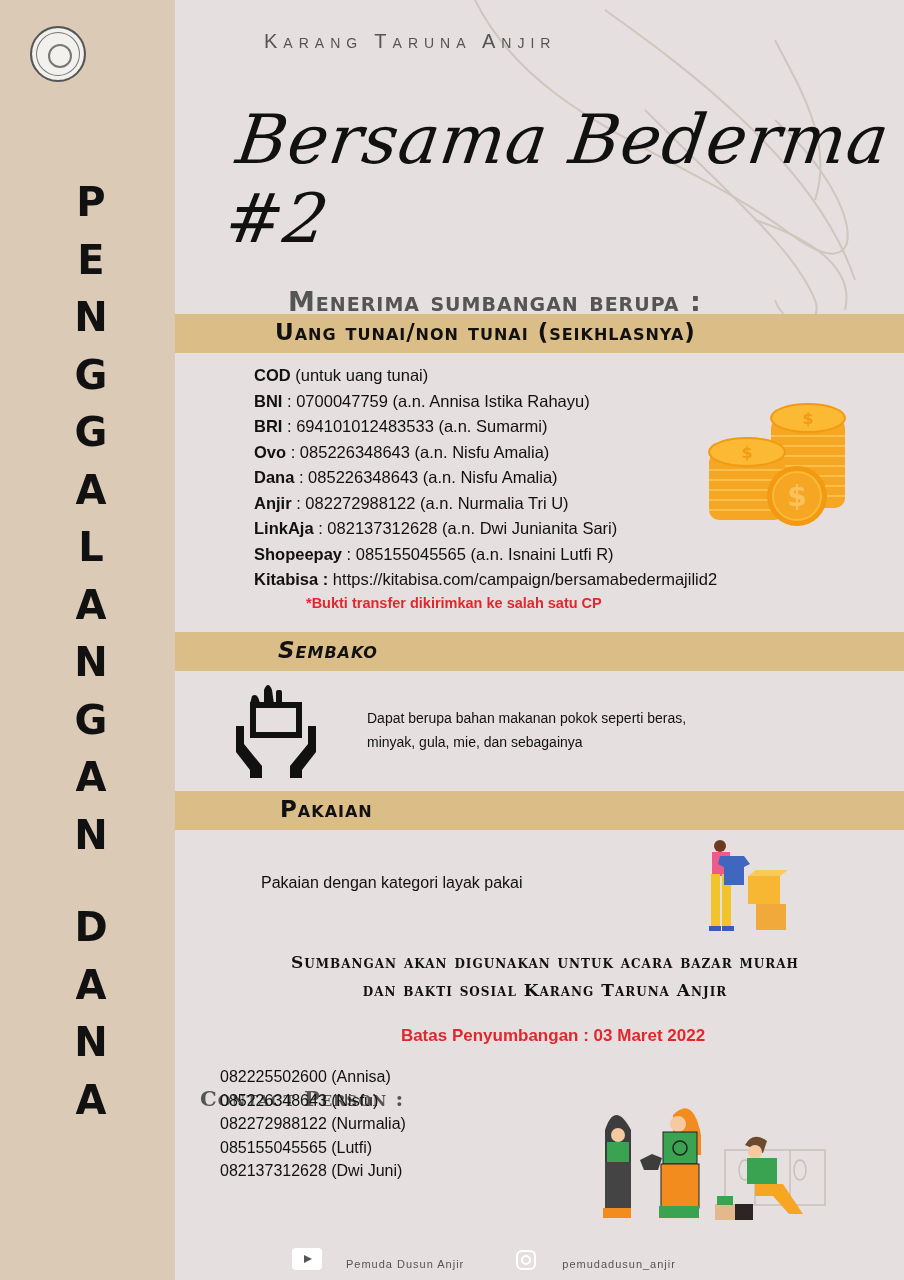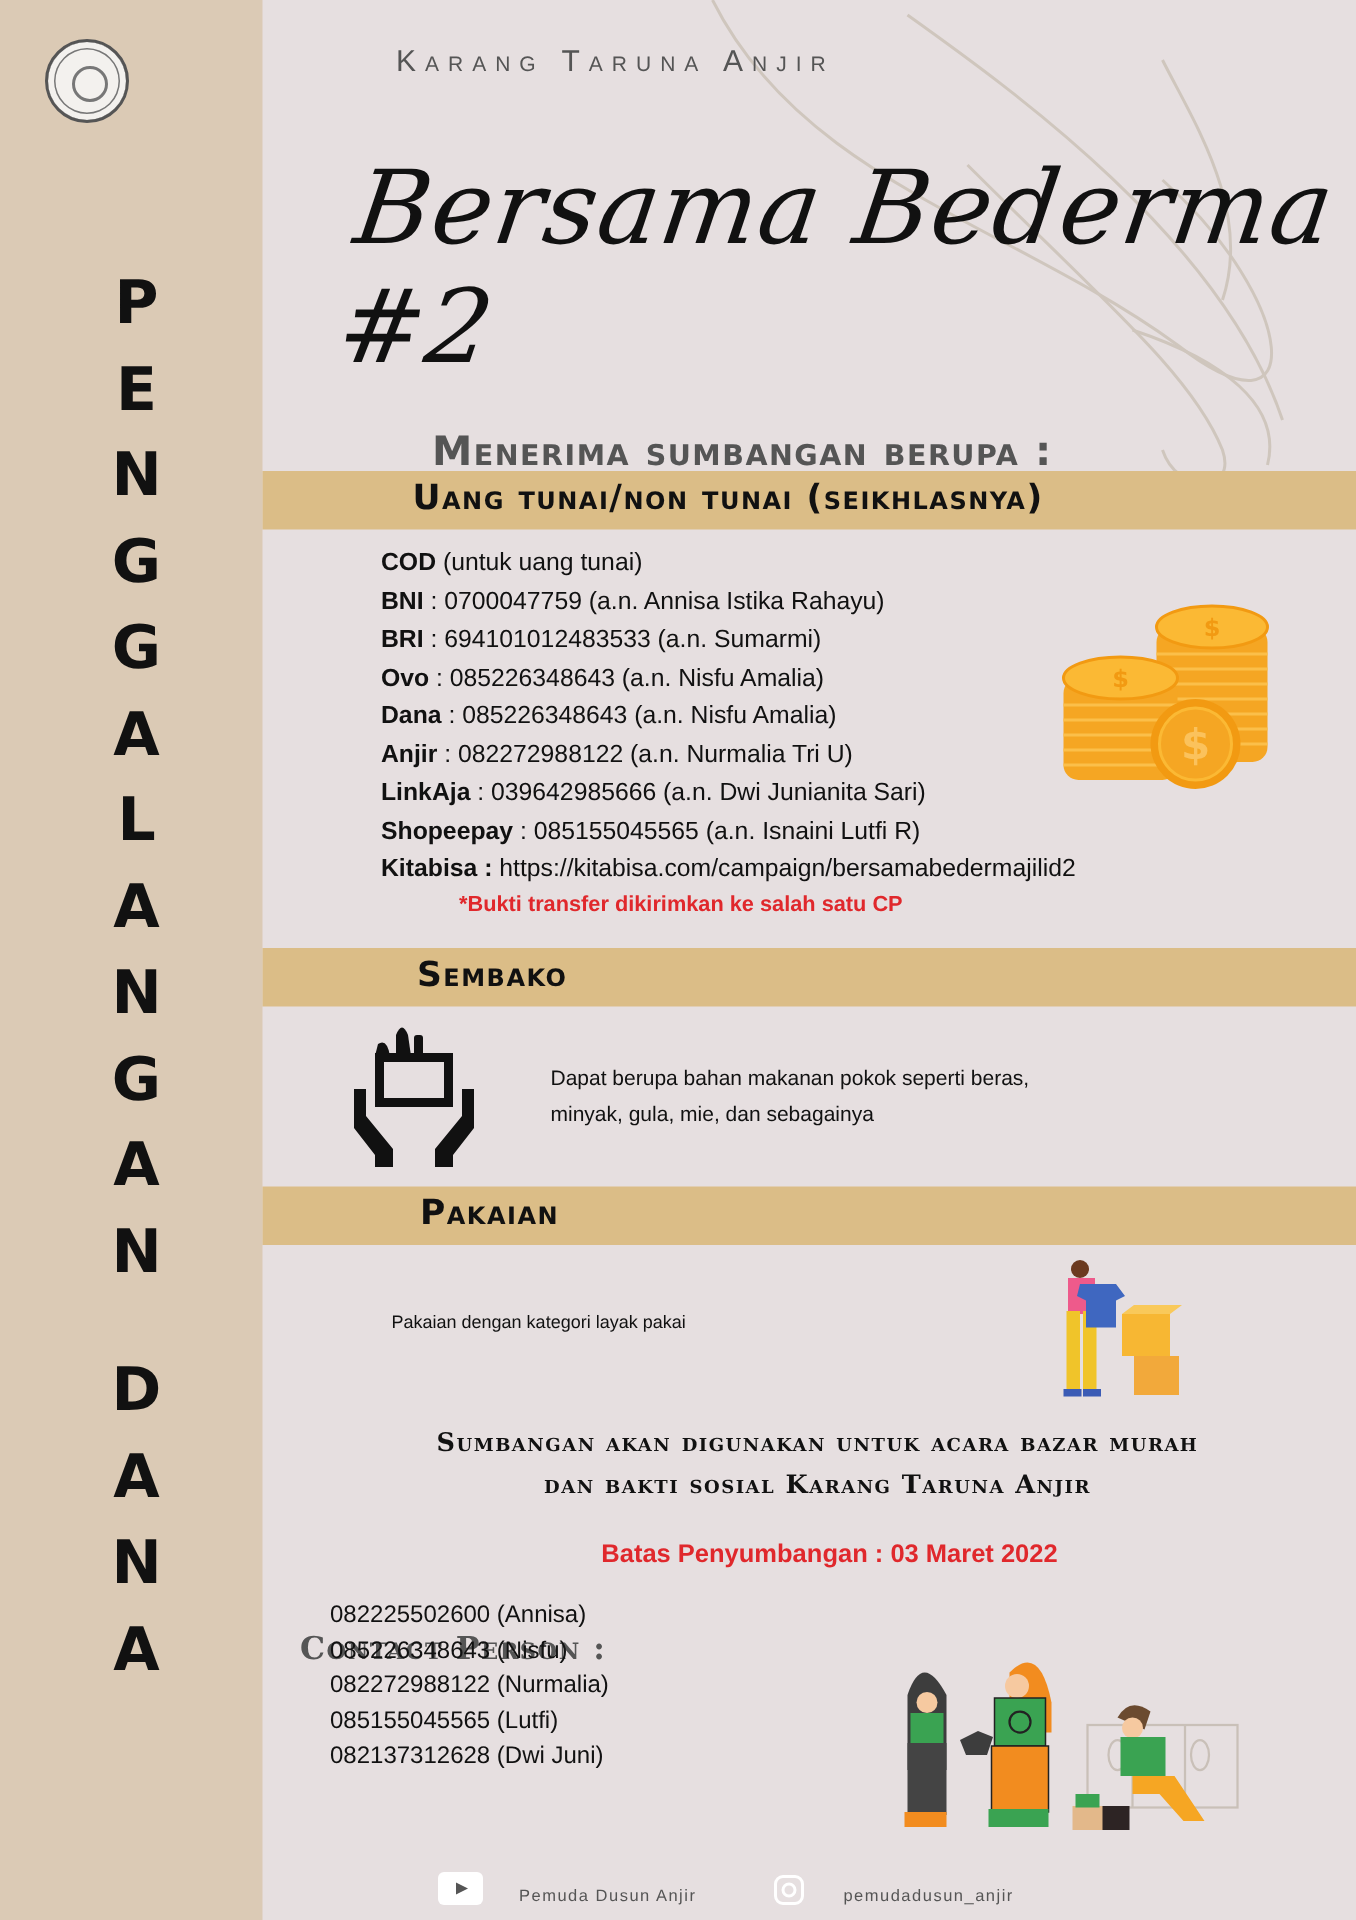--- a/index.html
+++ b/index.html
@@ -56,21 +56,21 @@
     font-size: 23px; font-variant: small-caps; color: #111; letter-spacing: 1px; margin-left: 48px;
   }
   .pay-list { position: absolute; left: 254px; top: 363px; font-size: 16.5px; line-height: 25.5px; }
   .pay-list .row b { font-weight: bold; }
   .note-red {
     position: absolute; left: 306px; top: 595px; color: #e0282c; font-weight: bold; font-size: 14.5px;
   }
   .coins { position: absolute; left: 705px; top: 400px; width: 145px; height: 130px; }
   .sembako-icon { position: absolute; left: 234px; top: 680px; width: 84px; height: 98px; }
   .sembako-text { position: absolute; left: 367px; top: 706px; font-size: 14px; line-height: 24px; width: 460px; }
-  .pakaian-text { position: absolute; left: 261px; top: 874px; font-size: 12px; }
+  .pakaian-text { position: absolute; left: 261px; top: 874px; font-size: 16px; }
   .person-boxes { position: absolute; left: 700px; top: 836px; width: 96px; height: 100px; }
   .usage {
     position: absolute; left: 220px; top: 948px; width: 650px; text-align: center;
     font-family: "DejaVu Serif", serif; font-weight: bold; font-variant: small-caps;
     font-size: 17px; line-height: 28px; letter-spacing: 1px;
   }
   .deadline {
     position: absolute; left: 220px; top: 1026px; width: 666px; text-align: center;
     color: #e0282c; font-weight: bold; font-size: 17px;
   }
@@ -131,21 +131,21 @@
 <div class="band" style="top:314px;"></div>
 <div class="band-title" style="left:227px; top:319px;">Uang tunai/non tunai (seikhlasnya)</div>
 
 <div class="pay-list">
   <div class="row"><b>COD</b><span> (untuk uang tunai)</span></div>
   <div class="row"><b>BNI</b><span> : 0700047759 (a.n. Annisa Istika Rahayu)</span></div>
   <div class="row"><b>BRI</b><span> : 694101012483533 (a.n. Sumarmi)</span></div>
   <div class="row"><b>Ovo</b><span> : 085226348643 (a.n. Nisfu Amalia)</span></div>
   <div class="row"><b>Dana</b><span> : 085226348643 (a.n. Nisfu Amalia)</span></div>
   <div class="row"><b>Anjir</b><span> : 082272988122 (a.n. Nurmalia Tri U)</span></div>
-  <div class="row"><b>LinkAja</b><span> : 039642985666 (a.n. Dwi Junianita Sari)</span></div>
+  <div class="row"><b>LinkAja</b><span> : 082137312628 (a.n. Dwi Junianita Sari)</span></div>
   <div class="row"><b>Shopeepay</b><span> : 085155045565 (a.n. Isnaini Lutfi R)</span></div>
   <div class="row"><b>Kitabisa :</b><span> https://kitabisa.com/campaign/bersamabedermajilid2</span></div>
 </div>
 <div class="note-red">*Bukti transfer dikirimkan ke salah satu CP</div>
 
 <svg class="coins" viewBox="0 0 145 130">
   <g>
     <rect x="66" y="18" width="74" height="90" rx="10" fill="#f5a623"></rect>
     <g stroke="#fbbf4a" stroke-width="2">
       <line x1="66" y1="36" x2="140" y2="36"></line>
@@ -168,21 +168,21 @@
     </g>
     <ellipse cx="42" cy="52" rx="38" ry="14" fill="#fbb934" stroke="#f29a12" stroke-width="2"></ellipse>
     <text x="42" y="58" text-anchor="middle" font-size="16" font-weight="bold" fill="#f29a12" font-family="DejaVu Sans, sans-serif">$</text>
     <circle cx="92" cy="96" r="30" fill="#f29a12"></circle>
     <circle cx="92" cy="96" r="24" fill="#f5a623" stroke="#fbb934" stroke-width="2"></circle>
     <text x="92" y="106" text-anchor="middle" font-size="28" font-weight="bold" fill="#fbc25c" font-family="DejaVu Sans, sans-serif">$</text>
   </g>
 </svg>
 
 <div class="band" style="top:632px;"></div>
-<div class="band-title" style="left:230px; top:637px;">Sembako</div>
+<div class="band-title" style="left:230px; top:637px;font-style:italic;">Sembako</div>
 
 <svg class="sembako-icon" viewBox="0 0 84 98">
   <g fill="#111">
     <path d="M30 10 q4 -10 8 0 l2 14 h-10z"></path>
     <path d="M18 16 q6 -4 8 8 h-10z"></path>
     <rect x="42" y="10" width="6" height="14" rx="2"></rect>
     <rect x="16" y="22" width="52" height="36"></rect>
     <path d="M2 46 h8 v18 l18 22 v12 h-12 v-8 l-14 -18z"></path>
     <path d="M82 46 h-8 v18 l-18 22 v12 h12 v-8 l14 -18z"></path>
   </g>

